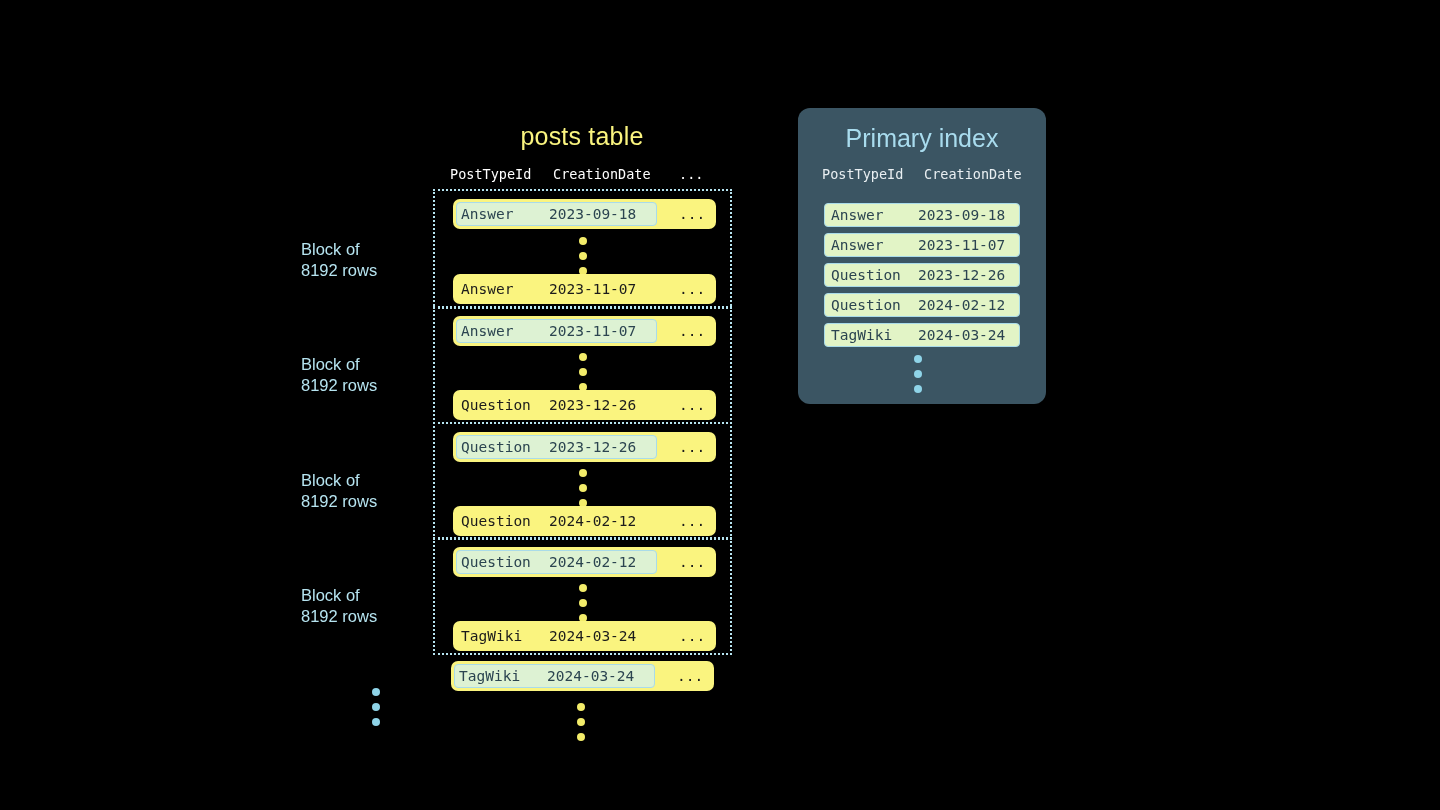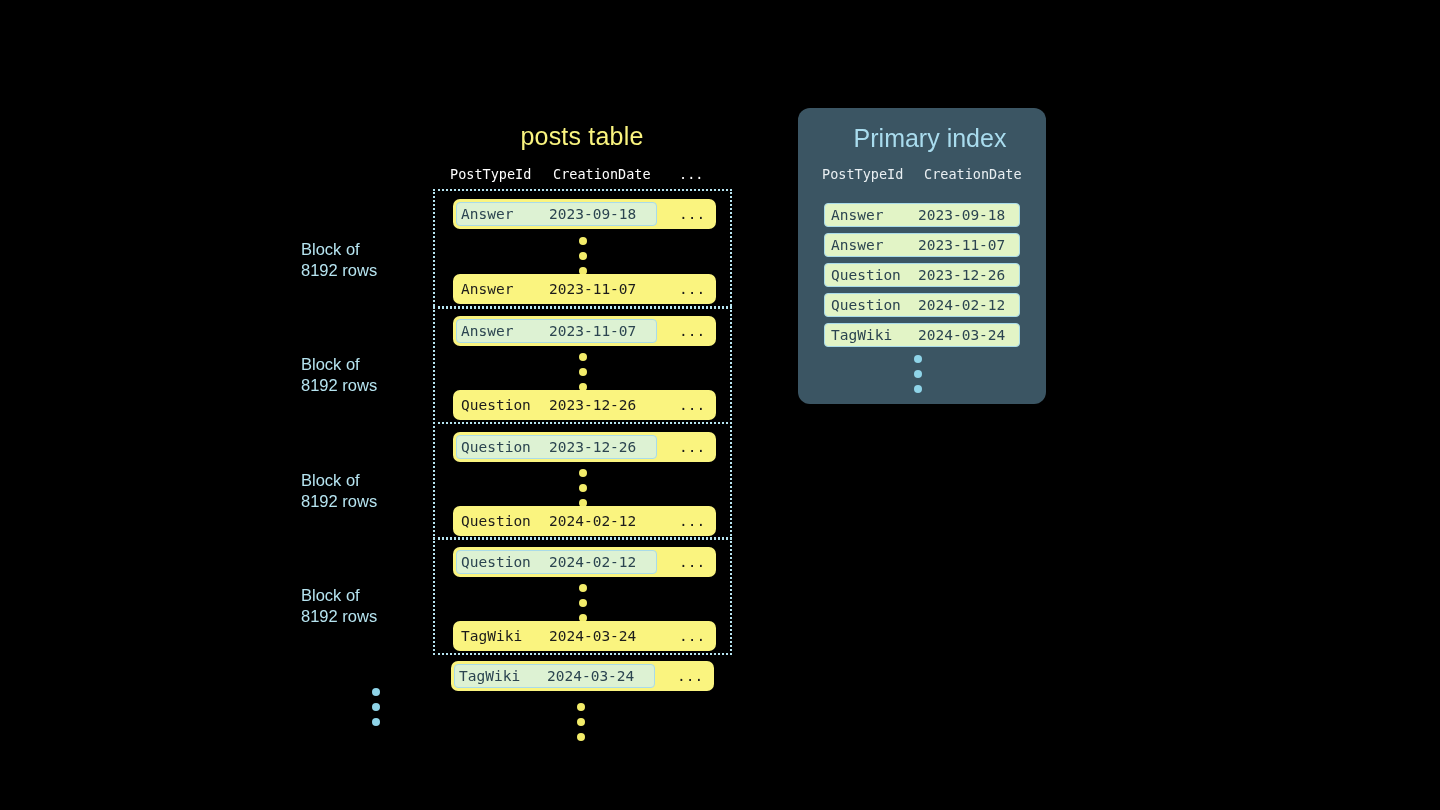--- a/index.html
+++ b/index.html
@@ -136,21 +136,21 @@
     position: absolute;
     left: 798px;
     top: 108px;
     width: 248px;
     height: 296px;
     background: #3b5563;
     border-radius: 12px;
   }
   .index-title {
     position: absolute;
-    left: 8px;
+    left: 0;
     top: 16px;
     width: 248px;
     text-align: center;
     color: #a9dcee;
     font-size: 25px;
     font-family: "Liberation Sans", sans-serif;
   }
   .index-colheads {
     position: absolute;
     left: 0;

